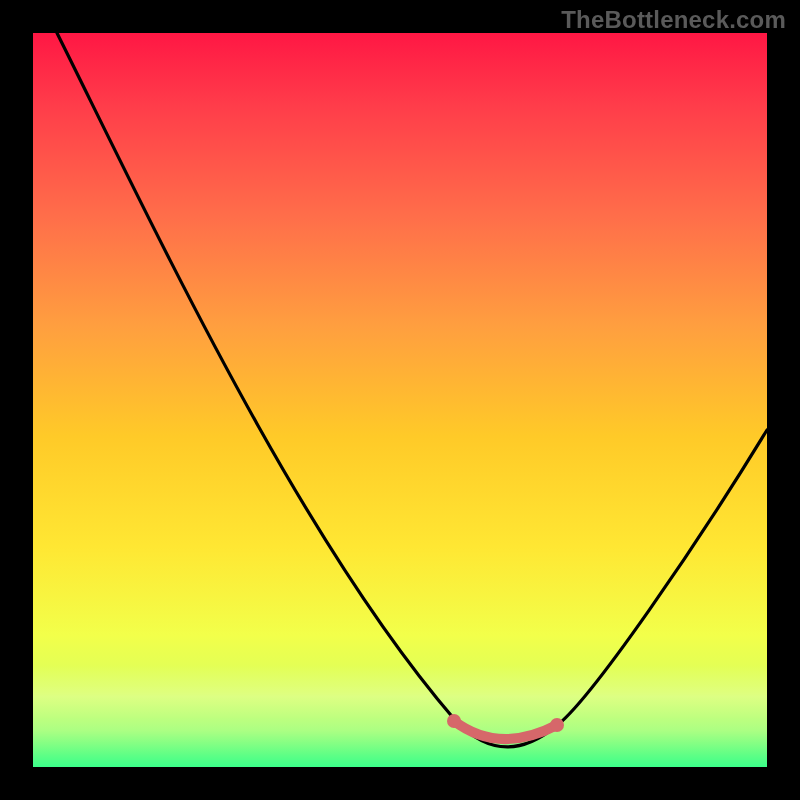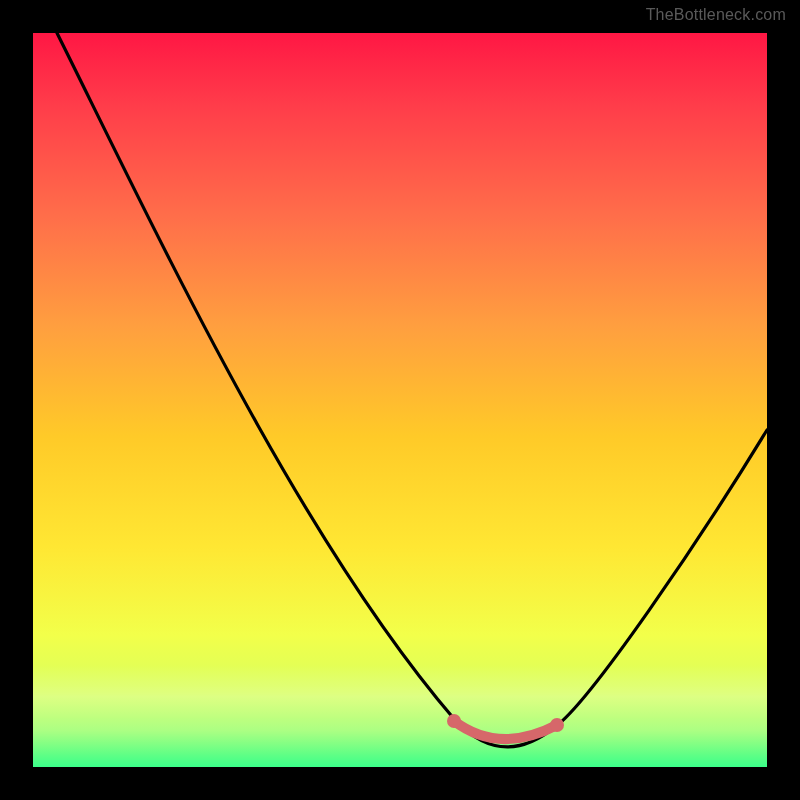--- a/index.html
+++ b/index.html
@@ -14,22 +14,22 @@
     position: relative;
     width: 800px;
     height: 800px;
     background: #000;
   }
   .watermark {
     position: absolute;
     top: 6px;
     right: 14px;
     font-family: Arial, Helvetica, sans-serif;
-    font-size: 16px;
-    font-weight: 400;
+    font-size: 24px;
+    font-weight: 700;
     color: #5a5a5a;
     letter-spacing: 0.2px;
     z-index: 50;
   }
   svg.chart {
     position: absolute;
     left: 0;
     top: 0;
     width: 800px;
     height: 800px;

